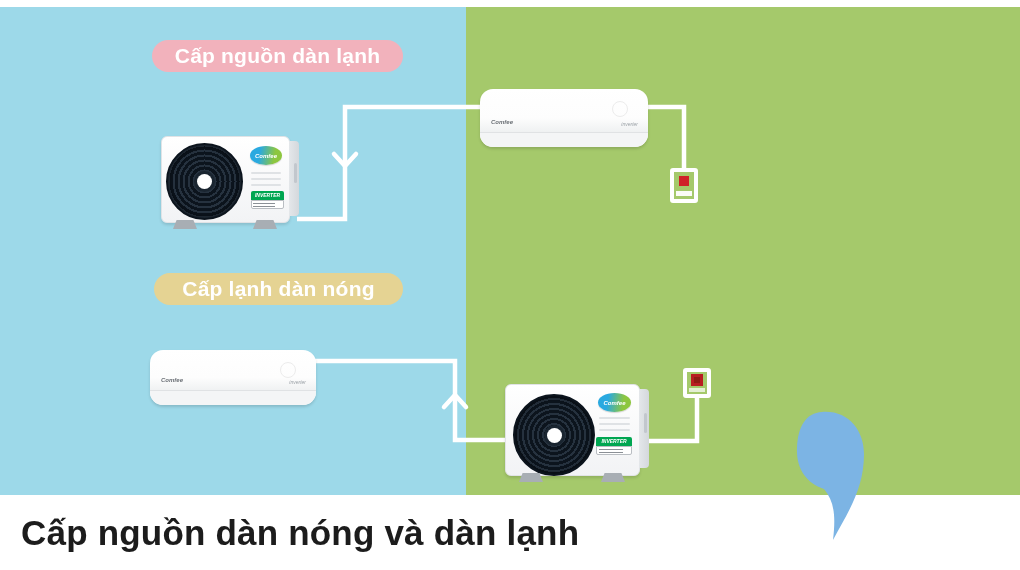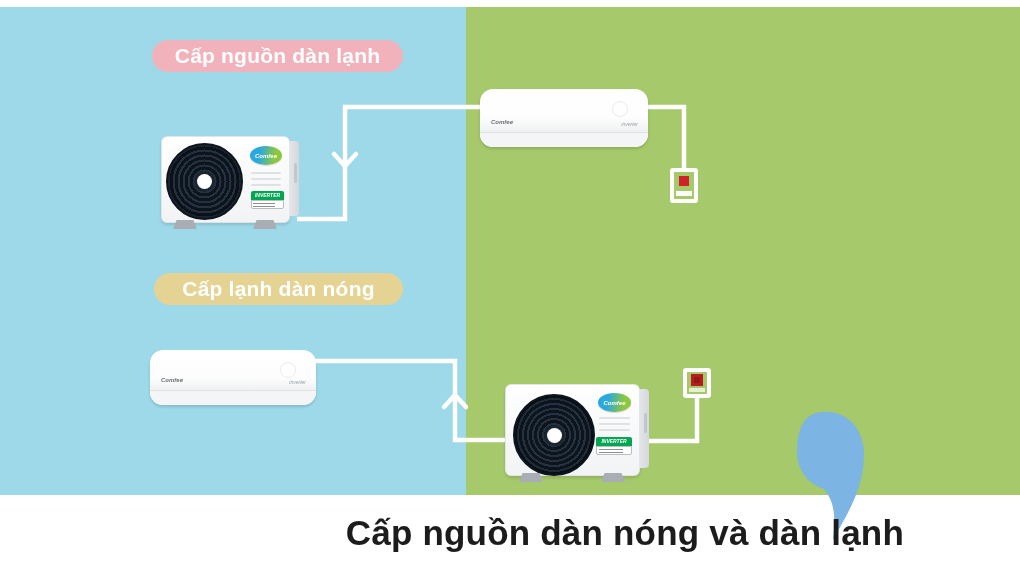--- a/index.html
+++ b/index.html
@@ -65,22 +65,22 @@
   .outlet .btn{position:absolute;background:var(--outlet-red,#cf2128);}
   .o1 .btn{left:5px;top:4px;width:10px;height:10px;}
   .o1 .slot{position:absolute;left:2px;top:19px;width:16px;height:5px;background:rgba(255,255,255,.95);}
   .o2 .btn{left:4px;top:2px;width:12px;height:12px;box-shadow:inset 0 0 0 3px rgba(140,20,20,.35);}
   .o2 .btn::after{content:"";position:absolute;left:3px;top:3px;width:6px;height:6px;background:#8e1b14;}
   .o2 .slot{position:absolute;left:2px;top:16px;width:16px;height:4px;background:rgba(255,255,255,.7);}
   .o1{left:670px;top:161px;width:20px;height:27px;}
   .o2{left:683px;top:361px;width:20px;height:22px;}
 
   
-  .caption{position:absolute;left:0;top:506px;width:904px;z-index:3;text-align:right;
-           font-size:35px;font-weight:bold;color:var(--caption-text,#1c1c1c);letter-spacing:.2px;}
+  .caption{position:absolute;left:0;top:506px;width:904px;z-index:3;text-align:left;
+           font-size:35px;font-weight:bold;color:var(--caption-text,#1c1c1c);letter-spacing:.2px;padding-left:21px;}
 
   
   .ou1{left:161px;top:129px;width:127px;height:85px;}
   .ou1 .ou-fan{left:4px;top:6px;width:73px;height:73px;}
   .ou1 .ou-side{right:-10px;}
   .ou1 .ou-logo{left:88px;top:9px;width:32px;height:19px;}
   .ou1 .ou-vents{left:89px;top:35px;width:30px;}
   .ou1 .ou-badge{left:89px;top:54px;width:33px;}
   .ou1 .f1{left:12px;} .ou1 .f2{left:92px;}
 

